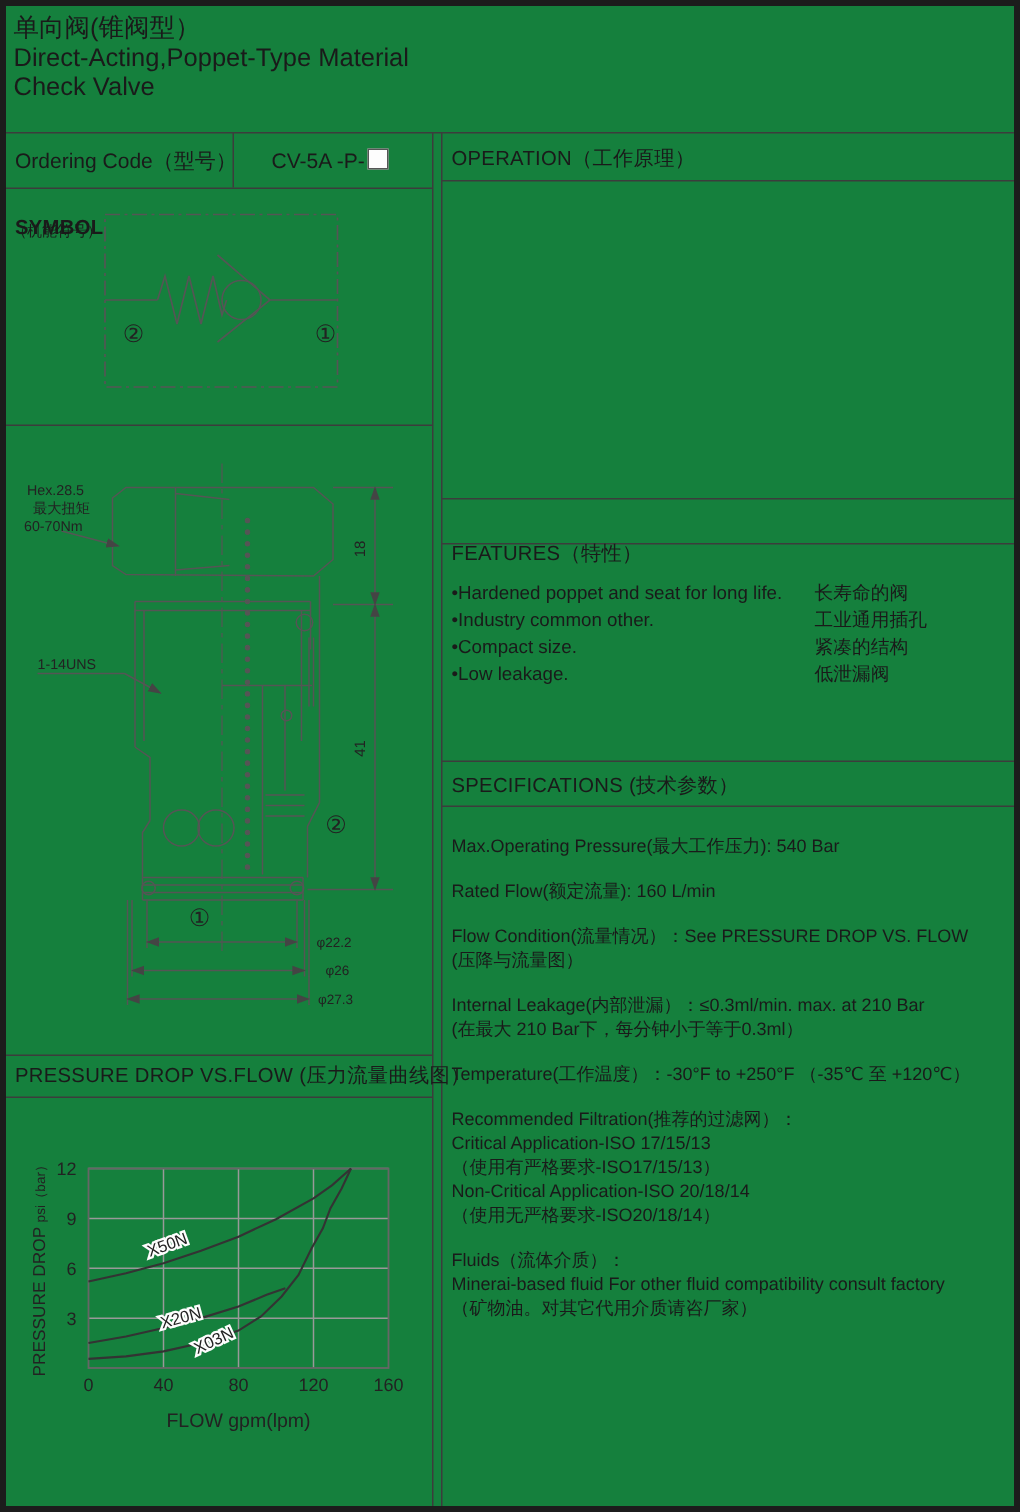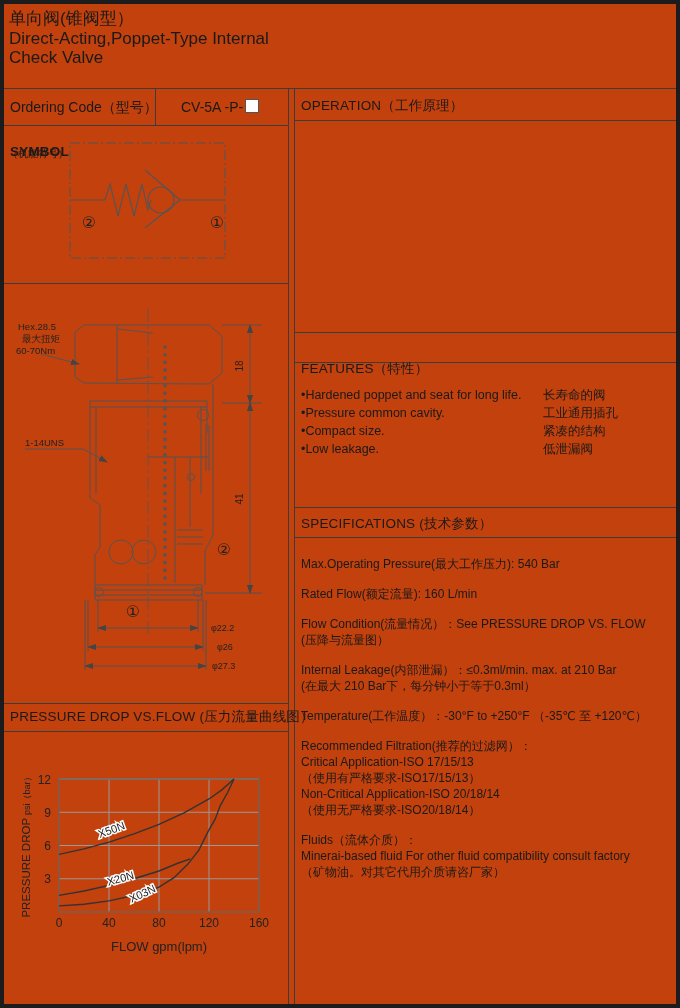--- a/index.html
+++ b/index.html
@@ -1,16 +1,16 @@
 <!DOCTYPE html>
 <html><head>
 <meta charset="utf-8">
 <style>
   html,body{margin:0;padding:0;background:#e8e8e8;}
-  .page{position:relative;width:680px;height:1008px;background:#c2410c;overflow:hidden;
+  .page{position:relative;width:680px;height:1008px;background:#15803d;overflow:hidden;
         font-family:"Liberation Sans","DejaVu Sans",sans-serif;color:#1a1a1a;}
   .abs{position:absolute;}
   .hl{position:absolute;height:1px;background:#3c3c3c;}
   .vl{position:absolute;width:1px;background:#3c3c3c;}
   .bord{position:absolute;background:#1c1c1c;}
   .title-line{font-size:17px;line-height:19.5px;}
   .sec-head{font-size:13.5px;letter-spacing:.2px;text-align:right;}
   .small-zh{font-size:10px;}
   .op-body{font-size:13px;line-height:18px;white-space:pre-line;width:374px;}
   .spec-p{font-size:12px;line-height:16px;white-space:pre-line;margin:0 0 14px 0;width:378px;}
@@ -38,21 +38,21 @@
   <div class="hl" style="left:4px;top:703px;width:284px;"></div>
   <div class="hl" style="left:4px;top:731px;width:284px;"></div>
   <div class="hl" style="left:294px;top:120px;width:382px;"></div>
   <div class="hl" style="left:294px;top:332px;width:382px;"></div>
   <div class="hl" style="left:294px;top:362px;width:382px;"></div>
   <div class="hl" style="left:294px;top:507px;width:382px;"></div>
   <div class="hl" style="left:294px;top:537px;width:382px;"></div>
 
   <div class="abs" style="left:9px;top:9px;">
     <div class="title-line">单向阀(锥阀型）</div>
-    <div class="title-line">Direct-Acting,Poppet-Type Internal</div>
+    <div class="title-line">Direct-Acting,Poppet-Type Material</div>
     <div class="title-line">Check Valve</div>
   </div>
 
   <div class="abs" style="left:10px;top:99px;font-size:14px;">Ordering Code（型号）</div>
   <div class="abs" style="left:181px;top:99px;font-size:14px;">
     <span>CV-5A -P-</span><span class="code-box"></span>
   </div>
 
   <div class="abs sec-head" style="left:10px;top:144px;font-weight:bold;">SYMBOL</div>
   <div class="abs small-zh" style="left:8px;top:147px;">（机能符号）</div>
@@ -159,21 +159,21 @@
 
   <div class="abs sec-head" style="left:301px;top:97px;">OPERATION（工作原理）</div>
 
   <div class="abs sec-head" style="left:301px;top:360px;">FEATURES（特性）</div>
   <div class="abs" style="left:301px;top:386px;width:372px;">
     <div class="feat-row">
       <span class="feat-en">•Hardened poppet and seat for long life.</span>
       <span>长寿命的阀</span>
     </div>
     <div class="feat-row">
-      <span class="feat-en">•Pressure common cavity.</span>
+      <span class="feat-en">•Industry common other.</span>
       <span>工业通用插孔</span>
     </div>
     <div class="feat-row">
       <span class="feat-en">•Compact size.</span>
       <span>紧凑的结构</span>
     </div>
     <div class="feat-row">
       <span class="feat-en">•Low leakage.</span>
       <span>低泄漏阀</span>
     </div>

